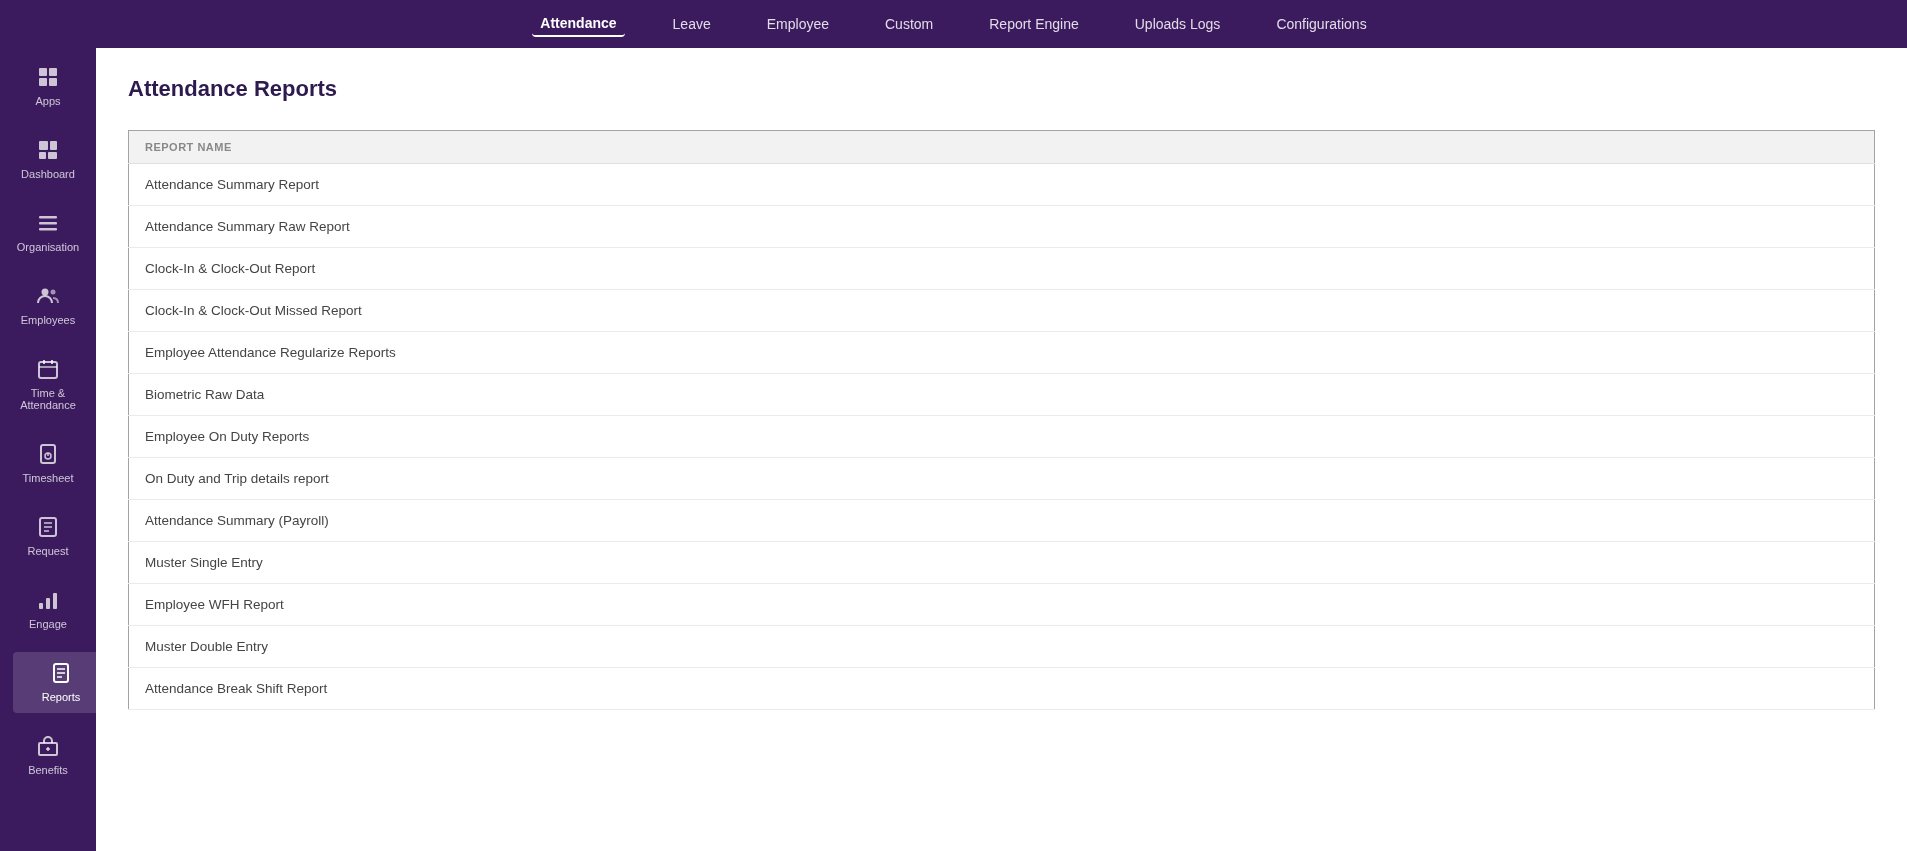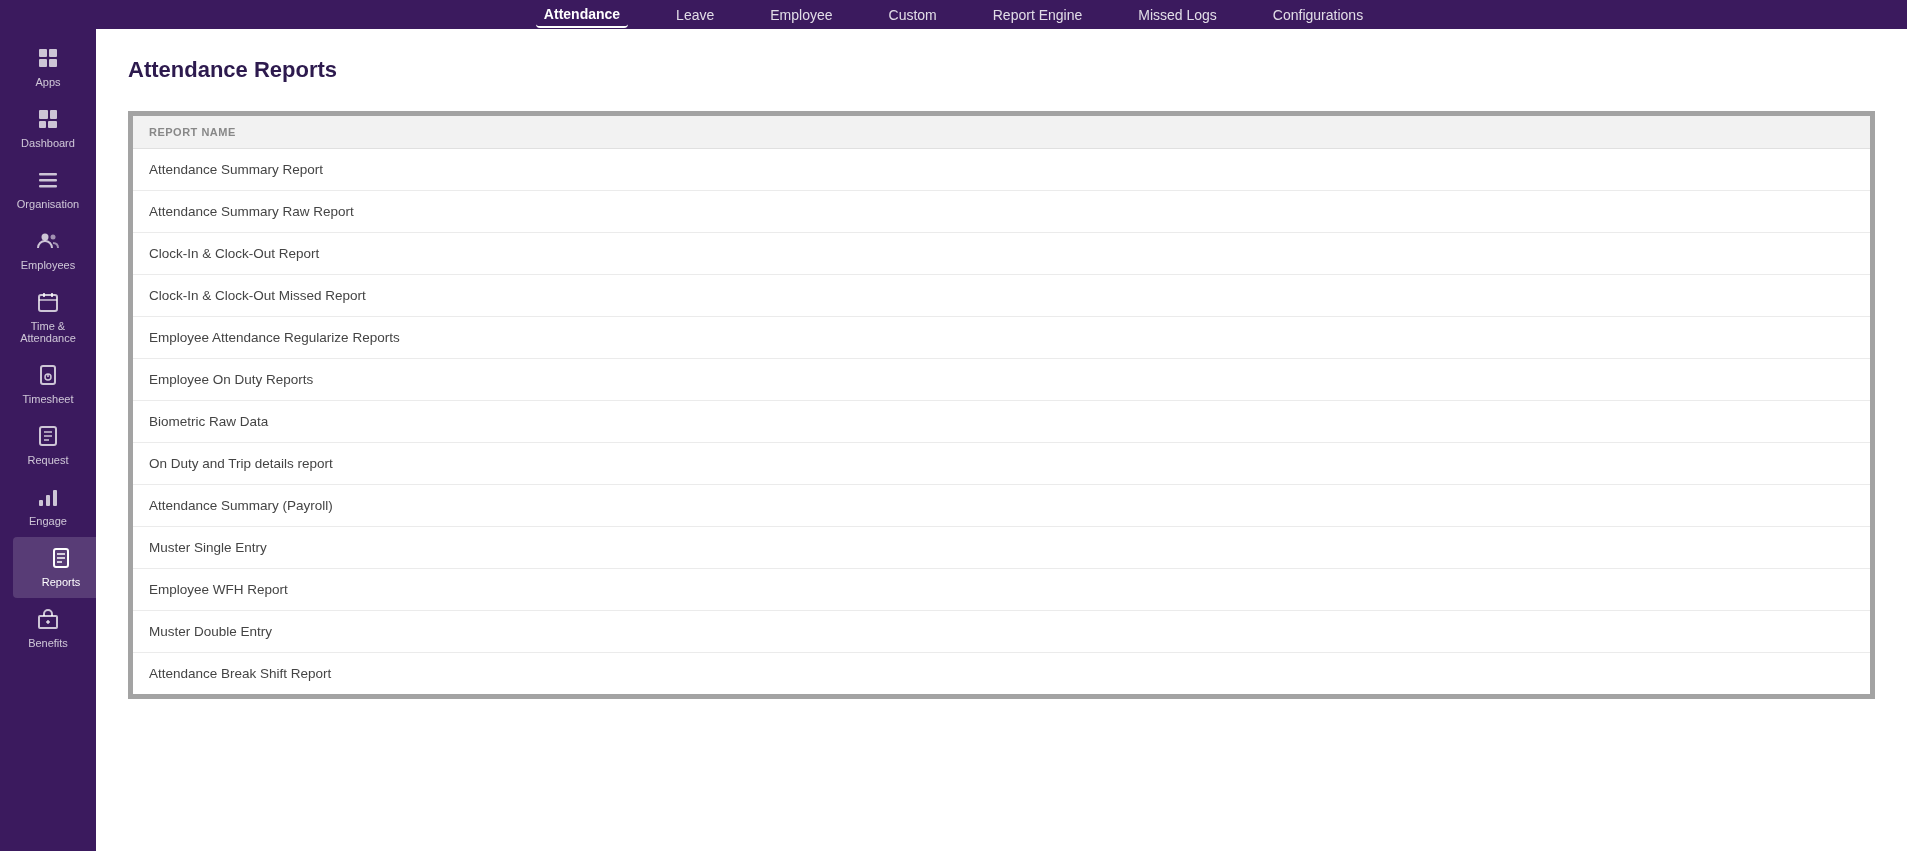--- a/index.html
+++ b/index.html
@@ -5,21 +5,21 @@
     * { margin: 0; padding: 0; box-sizing: border-box; }
     body { font-family: 'Segoe UI', Arial, sans-serif; display: flex; flex-direction: column; height: 851px; overflow: hidden; background: #fff; }
 
     
     .top-nav {
       background: #3b1a5e;
       color: #fff;
       display: flex;
       align-items: center;
       justify-content: center;
-      height: 29px;
+      height: 48px;
       gap: 40px;
       flex-shrink: 0;
     }
     .top-nav-item {
       font-size: 14px;
       color: rgba(255,255,255,0.85);
       cursor: pointer;
       padding: 4px 8px;
       border-radius: 4px;
     }
@@ -37,21 +37,21 @@
     }
 
     
     .sidebar {
       width: 96px;
       background: #3b1a5e;
       display: flex;
       flex-direction: column;
       align-items: center;
       padding-top: 8px;
-      gap: 0;
+      gap: 12px;
       flex-shrink: 0;
     }
     .sidebar-item {
       display: flex;
       flex-direction: column;
       align-items: center;
       justify-content: center;
       width: 100%;
       padding: 10px 4px;
       cursor: pointer;
@@ -79,21 +79,21 @@
     .page-title {
       font-size: 22px;
       font-weight: 700;
       color: #2d1a4e;
       margin-bottom: 28px;
     }
 
     .report-table {
       width: 100%;
       border-collapse: collapse;
-      border: 5px solid #a3a3a3;
+      border: 1px solid #a3a3a3;
     }
     .report-table thead tr {
       background: #f2f2f2;
     }
     .report-table thead th {
       text-align: left;
       padding: 10px 16px;
       font-size: 11px;
       font-weight: 600;
       color: #888;
@@ -114,21 +114,21 @@
   </style>
 </head>
 <body>
 
 <nav class="top-nav">
 <span class="top-nav-item active">Attendance</span>
     <span class="top-nav-item">Leave</span>
     <span class="top-nav-item">Employee</span>
     <span class="top-nav-item">Custom</span>
     <span class="top-nav-item">Report Engine</span>
-    <span class="top-nav-item">Missed Logs</span>
+    <span class="top-nav-item">Uploads Logs</span>
     <span class="top-nav-item">Configurations</span>
   </nav>
 
 <div class="main-layout">
 
   <aside class="sidebar">
   <div class="sidebar-item">
         <span class="sidebar-icon"><svg width="22" height="22" viewBox="0 0 22 22" fill="none">
             <rect x="2" y="2" width="8" height="8" rx="1" fill="currentColor"></rect>
             <rect x="12" y="2" width="8" height="8" rx="1" fill="currentColor"></rect>
@@ -235,24 +235,24 @@
           <tr>
             <td>Clock-In &amp; Clock-Out Report</td>
           </tr>
           <tr>
             <td>Clock-In &amp; Clock-Out Missed Report</td>
           </tr>
           <tr>
             <td>Employee Attendance Regularize Reports</td>
           </tr>
           <tr>
+            <td>Biometric Raw Data</td>
+          </tr>
+          <tr>
             <td>Employee On Duty Reports</td>
-          </tr>
-          <tr>
-            <td>Biometric Raw Data</td>
           </tr>
           <tr>
             <td>On Duty and Trip details report</td>
           </tr>
           <tr>
             <td>Attendance Summary (Payroll)</td>
           </tr>
           <tr>
             <td>Muster Single Entry</td>
           </tr>

